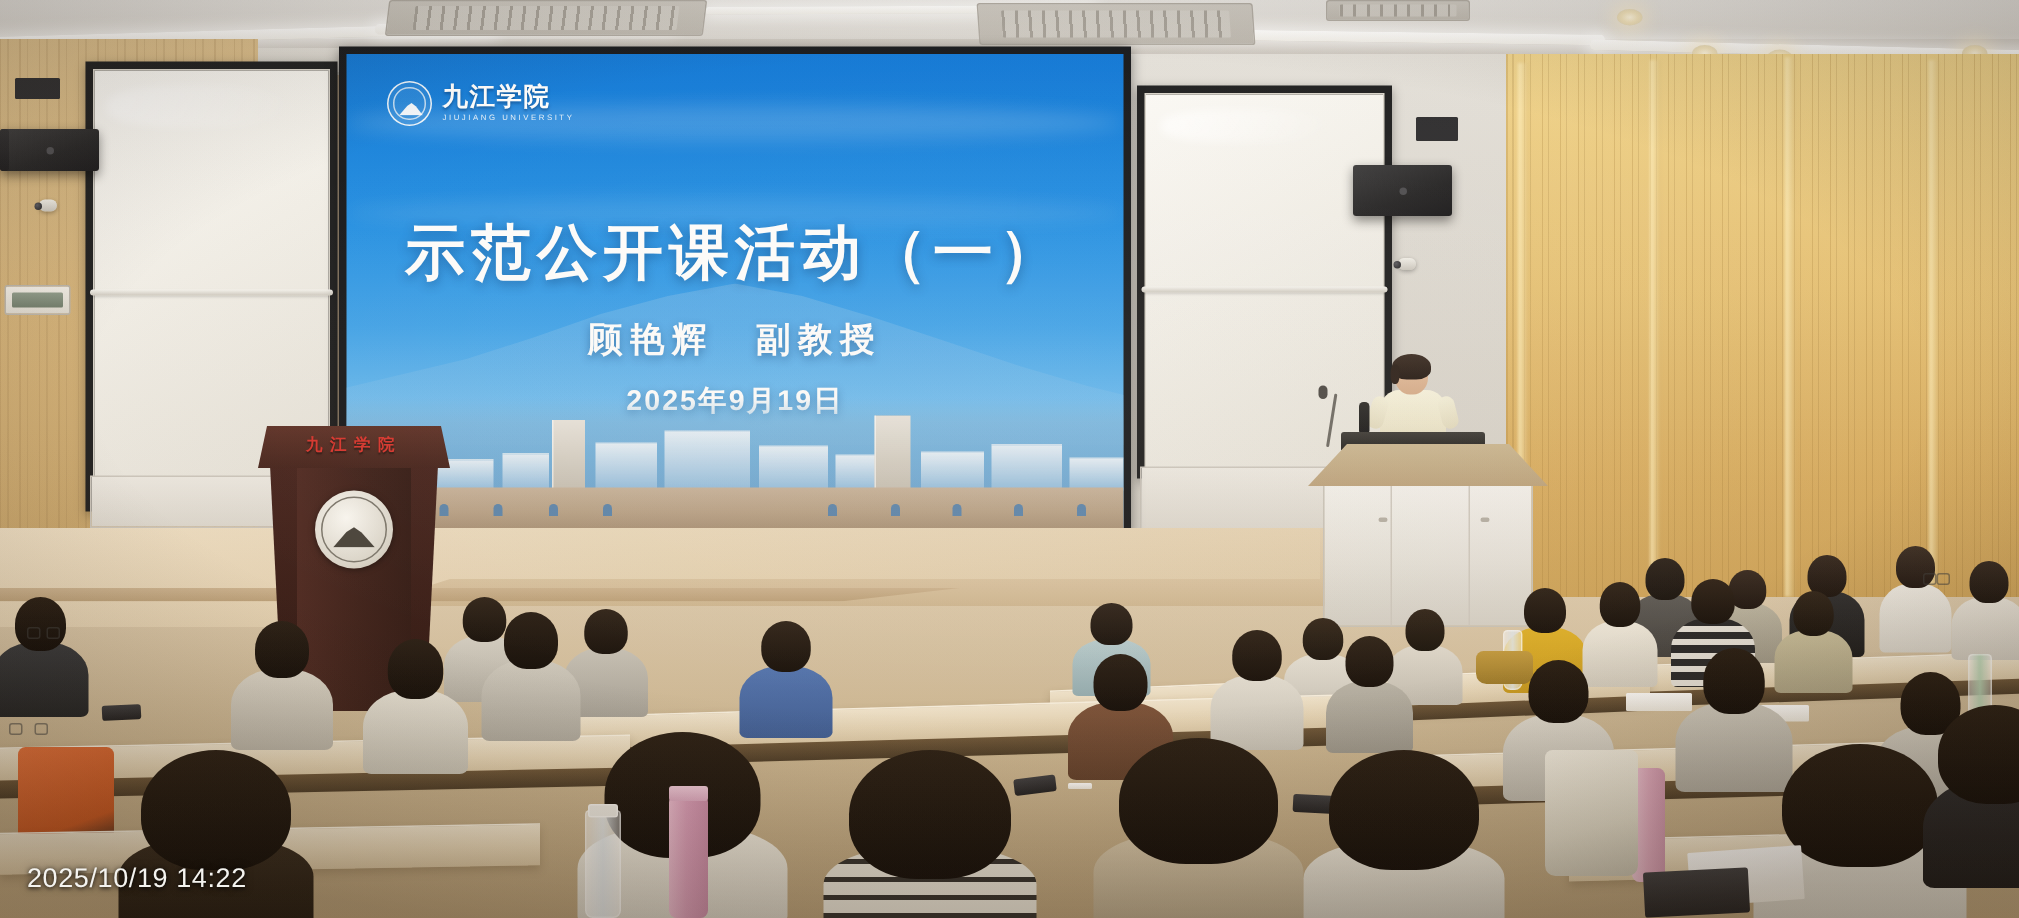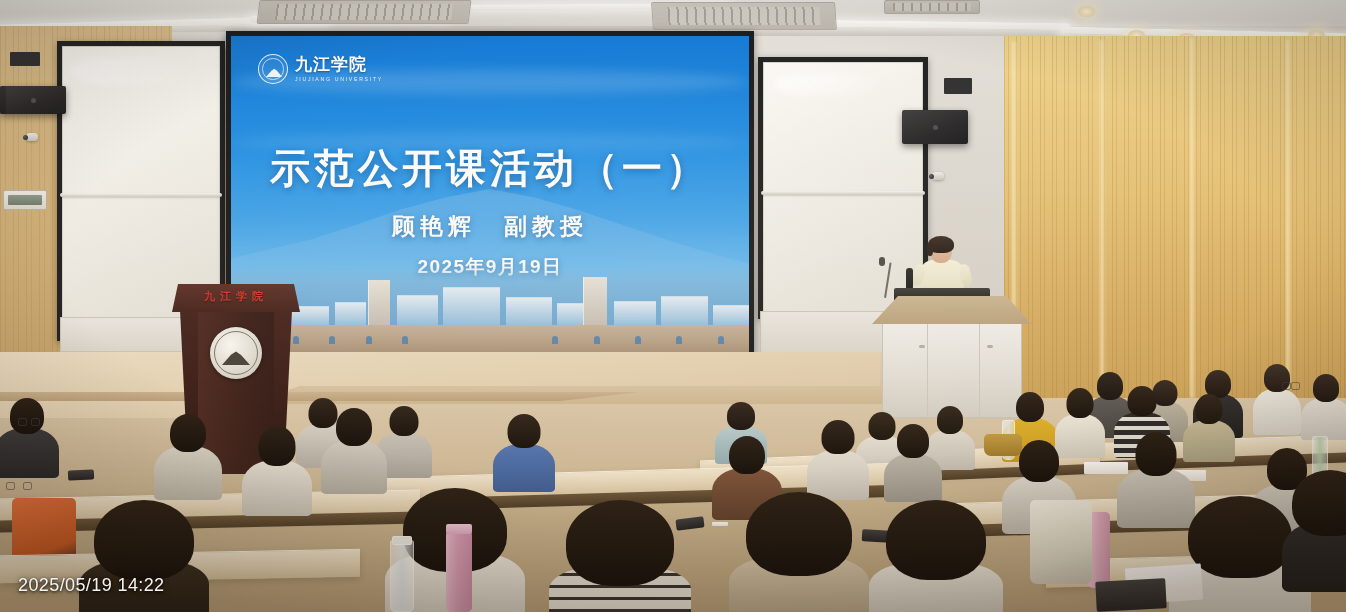--- a/index.html
+++ b/index.html
@@ -769,15 +769,15 @@
     background:linear-gradient(180deg,#f0cbdd,#dca8c2); border:none;"></div>
   <div class="bottle" style="left:1088px; top:512px; width:22px; height:76px;
     background:linear-gradient(90deg,#edc6d6,#dda7bd 50%,#cc93ab 100%); border:none; border-radius:5px;"></div>
   <div class="bag" style="left:1030px; top:500px; width:62px; height:84px;
     background:linear-gradient(165deg,#f3efe4,#ded9c9 60%,#c4bfaf 100%);"></div>
   <div class="paper" style="left:1126px; top:566px; width:76px; height:36px; transform:rotate(-4deg);"></div>
   <div class="phone" style="left:1096px; top:580px; width:70px; height:30px; transform:rotate(-3deg);"></div>
 
   <div class="warm"></div>
   <div class="grade"></div>
-  <div class="timestamp">2025/05/19 14:22</div>
+  <div class="timestamp">2025/10/19 14:22</div>
 
 </div>
 
 </body></html>

